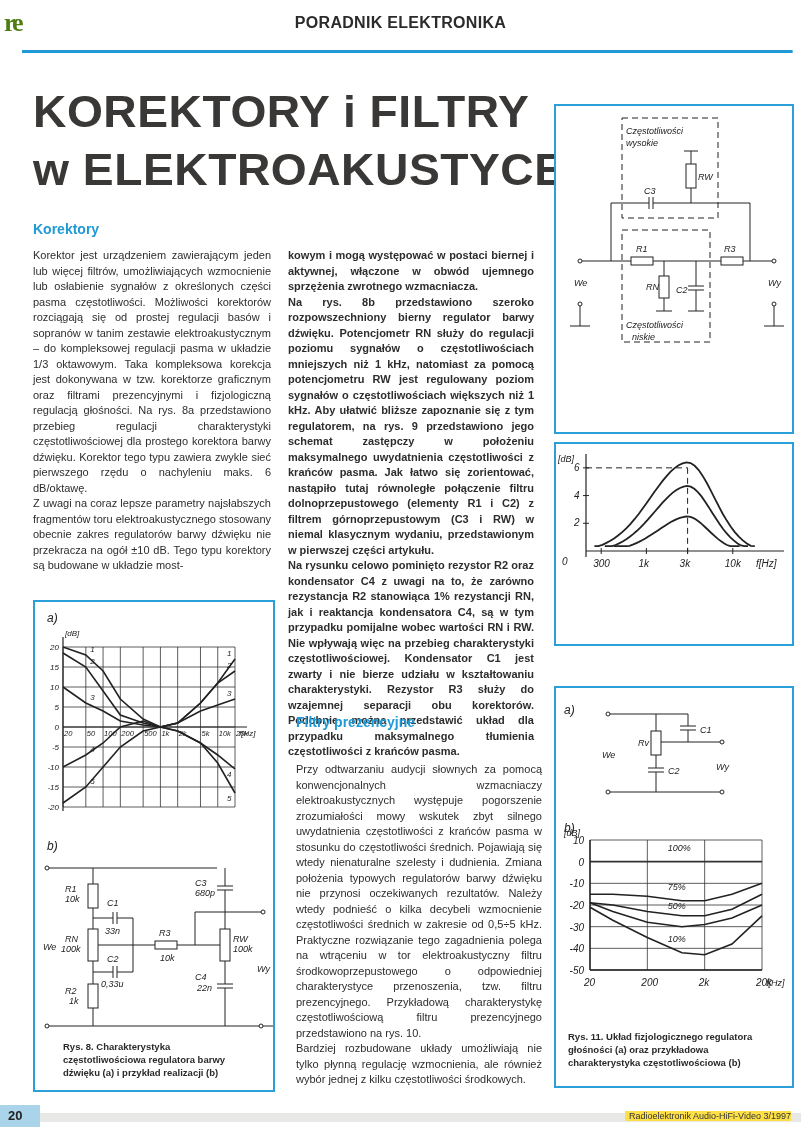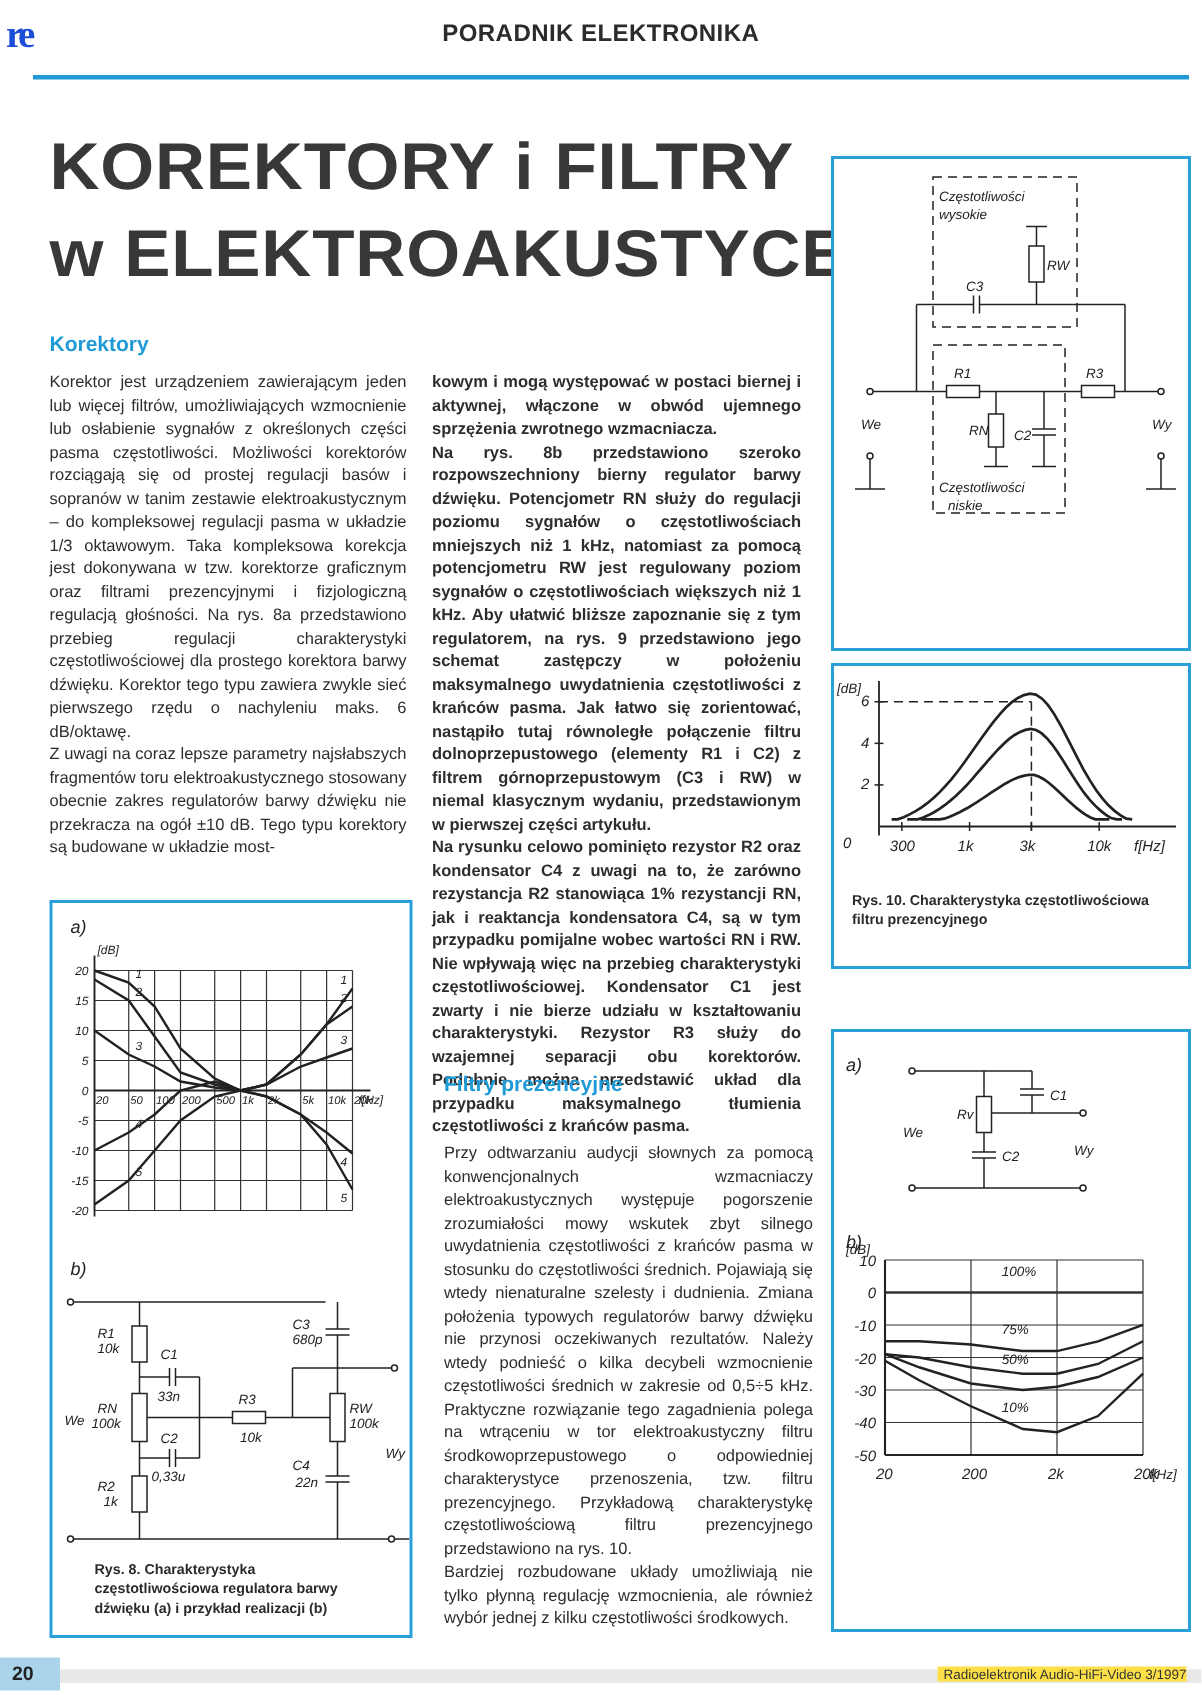--- a/index.html
+++ b/index.html
@@ -1,17 +1,17 @@
 <!DOCTYPE html>
 <html><head>
 <meta charset="utf-8">
 <style>
   html,body{margin:0;padding:0;background:#fff;}
   body{width:801px;height:1130px;position:relative;overflow:hidden;font-family:"Liberation Sans",sans-serif;color:#2a2a2a;}
-  .logo{position:absolute;left:4px;top:10px;width:30px;height:30px;color:#1d4ed8;font-family:"Liberation Serif",serif;font-weight:bold;font-size:26px;line-height:26px;letter-spacing:-3px;}
+  .logo{position:absolute;left:4px;top:10px;width:30px;height:30px;color:#4d7c0f;font-family:"Liberation Serif",serif;font-weight:bold;font-size:26px;line-height:26px;letter-spacing:-3px;}
   .section-name{position:absolute;left:0;right:0;top:14px;text-align:center;font-weight:bold;font-size:16px;letter-spacing:0.3px;color:#2b2b2b;}
   .title{position:absolute;left:33px;top:83px;font-family:"Liberation Sans",sans-serif;font-weight:900;font-size:44px;line-height:58px;letter-spacing:0.5px;color:#3a3836;transform:scaleX(1.05);transform-origin:left;}
   .title .sub{font-size:13px;letter-spacing:0;}
   .h2{position:absolute;font-weight:900;font-size:14px;color:#1f9ad6;}
   .col{position:absolute;font-size:11px;line-height:15.5px;text-align:justify;color:#2d2d2d;}
   .col p{margin:0;}
   .box{position:absolute;border:2px solid #2a9fd8;background:#fff;}
   .caption{position:absolute;font-size:9.5px;font-weight:bold;line-height:13px;color:#2a2a2a;}
   .footer-page{position:absolute;left:0;top:1105px;width:40px;height:22px;background:#a9d4ea;font-weight:bold;font-size:13px;line-height:22px;padding-left:8px;box-sizing:border-box;color:#222;}
   .footer-bar{position:absolute;left:40px;top:1113px;right:0;height:9px;background:#e8e8e6;}
@@ -258,21 +258,20 @@
         <line x1="176.7798556177182" y1="104" x2="176.7798556177182" y2="110" stroke="#222"></line>
         <text x="168.7798556177182" y="123" font-size="10">10k</text>
         <text x="200" y="123" font-size="10">f[Hz]</text>
         <line x1="30" y1="23.85714285714286" x2="131.60656442249444" y2="23.85714285714286" stroke="#222" stroke-dasharray="6,4"></line>
         <line x1="131.60656442249444" y1="23.85714285714286" x2="131.60656442249444" y2="113" stroke="#222" stroke-dasharray="6,4"></line>
         <path d="M38.4,102.2 L42.4,102.2 L46.4,100.8 L50.4,98.9 L54.4,96.8 L58.4,94.2 L62.4,91.3 L66.5,87.9 L70.5,84.1 L74.5,79.8 L78.5,75.2 L82.5,70.2 L86.5,64.8 L90.5,59.2 L94.5,53.5 L98.5,47.8 L102.6,42.2 L106.6,36.9 L110.6,32.1 L114.6,27.7 L118.6,24.1 L122.6,21.3 L126.6,19.4 L130.6,18.4 L134.6,19.1 L138.7,21.8 L142.7,26.1 L146.7,31.9 L150.7,38.8 L154.7,46.4 L158.7,54.3 L162.7,62.1 L166.7,69.7 L170.8,76.6 L174.8,82.8 L178.8,88.1 L182.8,92.7 L186.8,96.4 L190.8,99.4 L194.8,101.8 L198.8,102.2" fill="none" stroke="#222" stroke-width="1.8"></path>
         <path d="M48.8,102.2 L52.4,102.2 L55.9,102.2 L59.5,101.0 L63.1,99.4 L66.7,97.5 L70.3,95.3 L73.8,92.8 L77.4,89.9 L81.0,86.8 L84.6,83.4 L88.2,79.7 L91.8,75.7 L95.3,71.6 L98.9,67.5 L102.5,63.3 L106.1,59.2 L109.7,55.3 L113.2,51.8 L116.8,48.6 L120.4,46.0 L124.0,44.0 L127.6,42.6 L131.1,41.9 L134.7,42.7 L138.3,44.8 L141.9,48.1 L145.5,52.4 L149.0,57.4 L152.6,62.9 L156.2,68.7 L159.8,74.3 L163.4,79.8 L166.9,84.8 L170.5,89.2 L174.1,93.1 L177.7,96.4 L181.3,99.2 L184.8,101.4 L188.4,102.2 L192.0,102.2" fill="none" stroke="#222" stroke-width="1.8"></path>
         <path d="M57.8,102.2 L61.0,102.2 L64.1,102.2 L67.3,102.2 L70.4,102.2 L73.6,101.8 L76.7,100.6 L79.8,99.3 L83.0,97.9 L86.1,96.2 L89.3,94.5 L92.4,92.6 L95.6,90.6 L98.7,88.5 L101.9,86.4 L105.0,84.3 L108.2,82.2 L111.3,80.2 L114.4,78.3 L117.6,76.6 L120.7,75.1 L123.9,73.9 L127.0,73.1 L130.2,72.5 L133.3,72.6 L136.5,73.7 L139.6,75.3 L142.7,77.5 L145.9,80.1 L149.0,83.0 L152.2,86.0 L155.3,89.0 L158.5,91.9 L161.6,94.6 L164.8,97.1 L167.9,99.2 L171.0,101.0 L174.2,102.2 L177.3,102.2 L180.5,102.2 L183.6,102.2" fill="none" stroke="#222" stroke-width="1.8"></path>
       </g>
   </svg>
-  <div class="caption" style="left:12px;top:150px;width:200px;">Rys. 10. Charakterystyka częstotliwościowa filtru prezencyjnego</div>
 </div>
 
 <div class="box" style="left:554px;top:686px;width:236px;height:398px;">
   <svg width="236" height="120" stroke="#222" fill="none" stroke-width="1">
     <text x="8" y="26" font-size="12" stroke="none">a)</text>
     <line x1="54" y1="26" x2="132" y2="26"></line>
     <circle cx="52" cy="26" r="2" fill="#fff"></circle>
     <line x1="100" y1="26" x2="100" y2="43"></line>
       <rect x="95" y="43" width="10" height="24"></rect>
     <line x1="100" y1="67" x2="100" y2="80"></line>
@@ -328,17 +327,18 @@
         <path d="M34.0,76.2 L56.8,76.2 L91.3,78.3 L125.9,82.7 L148.7,82.7 L176.0,76.2 L206.0,65.3" fill="none" stroke="#222" stroke-width="1.6"></path>
         <path d="M34.0,84.8 L56.8,87.0 L91.3,93.5 L125.9,97.8 L148.7,97.8 L176.0,91.3 L206.0,76.2" fill="none" stroke="#222" stroke-width="1.6"></path>
         <path d="M34.0,84.8 L56.8,93.5 L91.3,104.3 L125.9,108.7 L148.7,106.5 L176.0,100.0 L206.0,87.0" fill="none" stroke="#222" stroke-width="1.6"></path>
         <path d="M34.0,89.2 L56.8,102.2 L91.3,119.5 L125.9,134.7 L148.7,136.8 L176.0,126.0 L206.0,97.8" fill="none" stroke="#222" stroke-width="1.6"></path>
         <text x="111.85143950280317" y="32.5" font-size="9">100%</text>
         <text x="111.85143950280317" y="71.5" font-size="9">75%</text>
         <text x="111.85143950280317" y="91" font-size="9">50%</text>
         <text x="111.85143950280317" y="123.5" font-size="9">10%</text>
       </g>
   </svg>
+  <div class="caption" style="left:12px;top:342px;width:205px;">Rys. 11. Układ fizjologicznego regulatora głośności (a) oraz przykładowa charakterystyka częstotliwościowa (b)</div>
 </div>
 
 <div class="footer-page">20</div>
 <div class="footer-bar"></div>
 <div class="footer-text">Radioelektronik Audio-HiFi-Video 3/1997</div>
 
 </body></html>

